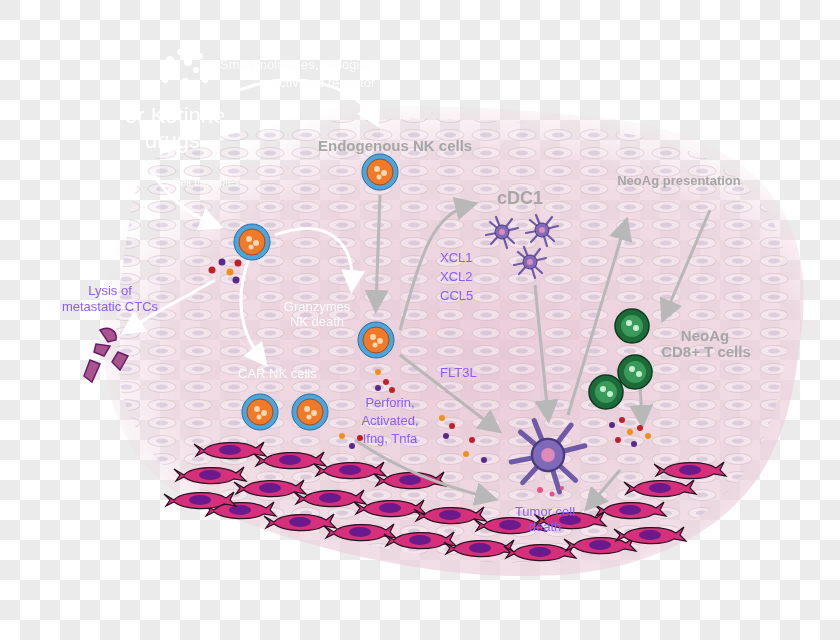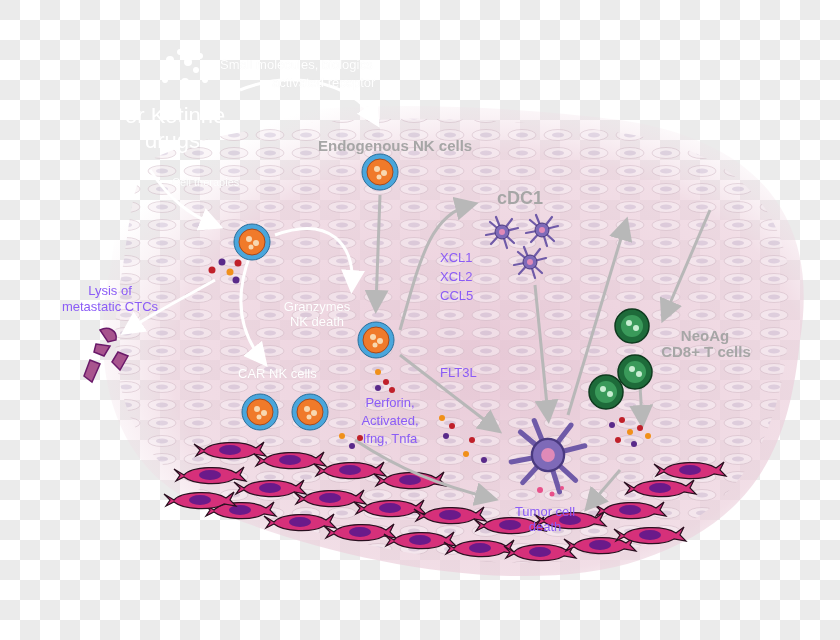--- a/index.html
+++ b/index.html
@@ -197,20 +197,21 @@
   </svg>
 
   <div class="lbl white" style="left:220px;top:58px">Small molecules, biologics</div>
   <div class="lbl white" style="left:272px;top:76px">activated receptor</div>
   <div class="lbl white-big" style="left:125px;top:103px">or Kotinne</div>
   <div class="lbl white-big" style="left:145px;top:128px">drugs</div>
   <div class="lbl white" style="left:172px;top:176px;font-size:11px">Cell therapies</div>
 
   <div class="lbl grey-bold" style="left:318px;top:137px">Endogenous NK cells</div>
 
+  <div class="lbl grey-bold center" style="left:594px;top:174px;width:170px;font-size:13px">NeoAg presentation</div>
 
   <div class="lbl grey-bold" style="left:497px;top:188px;font-size:18px">cDC1</div>
 
   <div class="lbl grey" style="left:440px;top:251px">XCL1</div>
   <div class="lbl grey" style="left:440px;top:270px">XCL2</div>
   <div class="lbl grey" style="left:440px;top:289px">CCL5</div>
   <div class="lbl grey" style="left:440px;top:366px">FLT3L</div>
 
   <div class="lbl white center" style="left:272px;top:300px;width:90px">Granzymes</div>
   <div class="lbl white center" style="left:272px;top:315px;width:90px">NK death</div>

